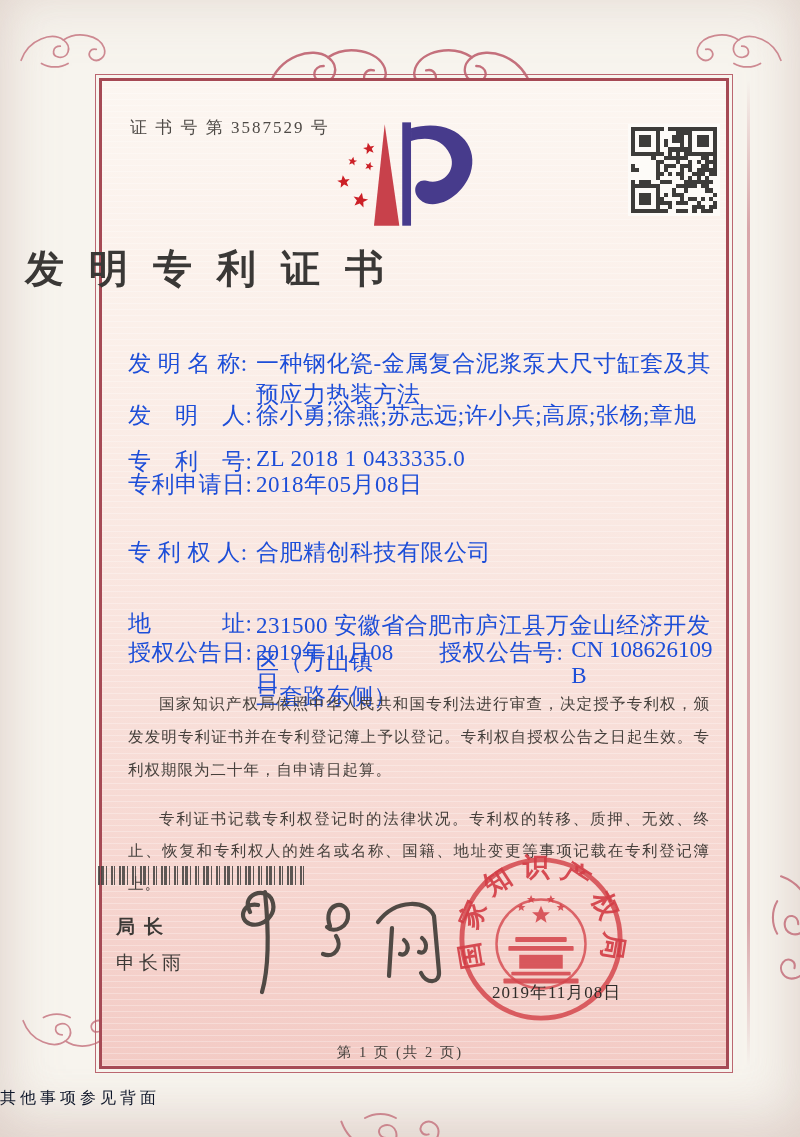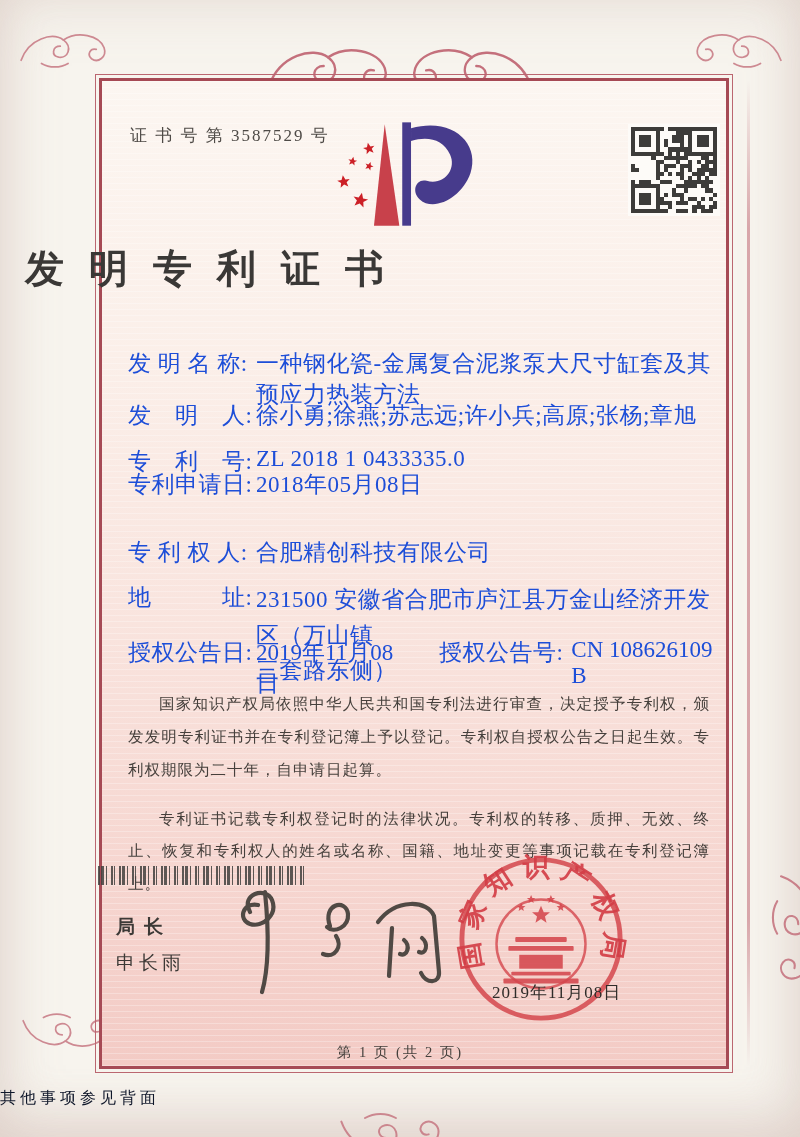--- a/index.html
+++ b/index.html
@@ -18,21 +18,21 @@
   .frame{position:absolute;left:95px;top:74px;right:67px;bottom:64px;
     border:1px solid #bb6670;}
   .frame-inner{position:absolute;inset:3px;border:3px solid #a64a55;
     background:
       repeating-linear-gradient(0deg,rgba(255,255,255,.28) 0 1px,rgba(255,255,255,0) 1px 6px),
       linear-gradient(180deg,#fcf6f1 0%,#fbefe9 28%,#f9e4de 55%,#f6d6d0 80%,#f3cbc5 100%);}
   
   .fl{position:absolute;color:#c4707c;pointer-events:none;}
   .fl svg{display:block;}
   
-  .cert-no{position:absolute;left:130px;top:124px;font-size:17px;letter-spacing:2px;color:#4e4a46;}
+  .cert-no{position:absolute;left:130px;top:116px;font-size:17px;letter-spacing:2px;color:#4e4a46;}
   .logo{position:absolute;left:334px;top:116px;width:156px;height:118px;}
   .qr{position:absolute;left:628px;top:124px;width:92px;height:92px;background:#fdfbf8;
     display:grid;grid-template-columns:repeat(21,1fr);grid-template-rows:repeat(21,1fr);
     padding:3px;box-sizing:border-box;}
   .qr div.on{background:#3d3c3a;}
   .title{position:absolute;left:0;right:0;top:242px;
     font-size:39px;font-weight:600;color:#3a3836;letter-spacing:25px;text-indent:25px;}
   
   .row{position:absolute;left:128px;right:76px;display:flex;font-size:23px;color:#1d4ed8;}
   .row .lbl{flex:0 0 128px;white-space:pre;letter-spacing:.5px;}
@@ -591,21 +591,21 @@
   <span class="val">ZL 2018 1 0433335.0</span>
 </div>
 <div class="row" style="top:469px">
   <span class="lbl">专利申请日:</span>
   <span class="val">2018年05月08日</span>
 </div>
 <div class="row" style="top:537px">
   <span class="lbl">专 利 权 人:</span>
   <span class="val">合肥精创科技有限公司</span>
 </div>
-<div class="row" style="top:582px">
+<div class="row" style="top:608px">
   <span class="lbl">地　　　址:</span>
   <span class="val pre">231500 安徽省合肥市庐江县万金山经济开发区（万山镇
 三套路东侧）</span>
 </div>
 <div class="row" style="top:637px">
   <span class="lbl">授权公告日:</span>
   <span>2019年11月08日</span>
   <span class="pair2">
     <span class="lbl">授权公告号:</span>
     <span>CN 108626109 B</span>

